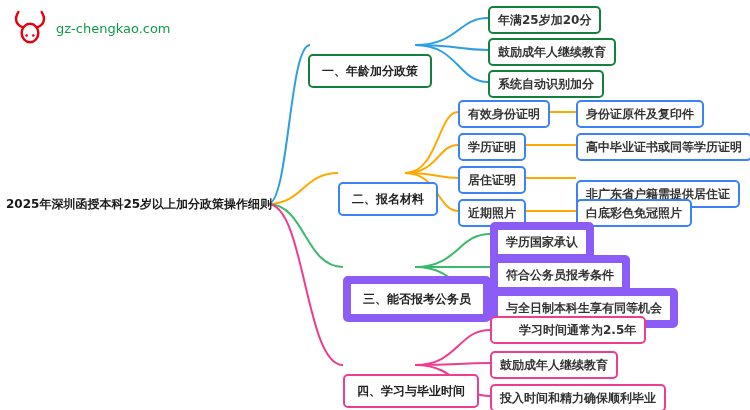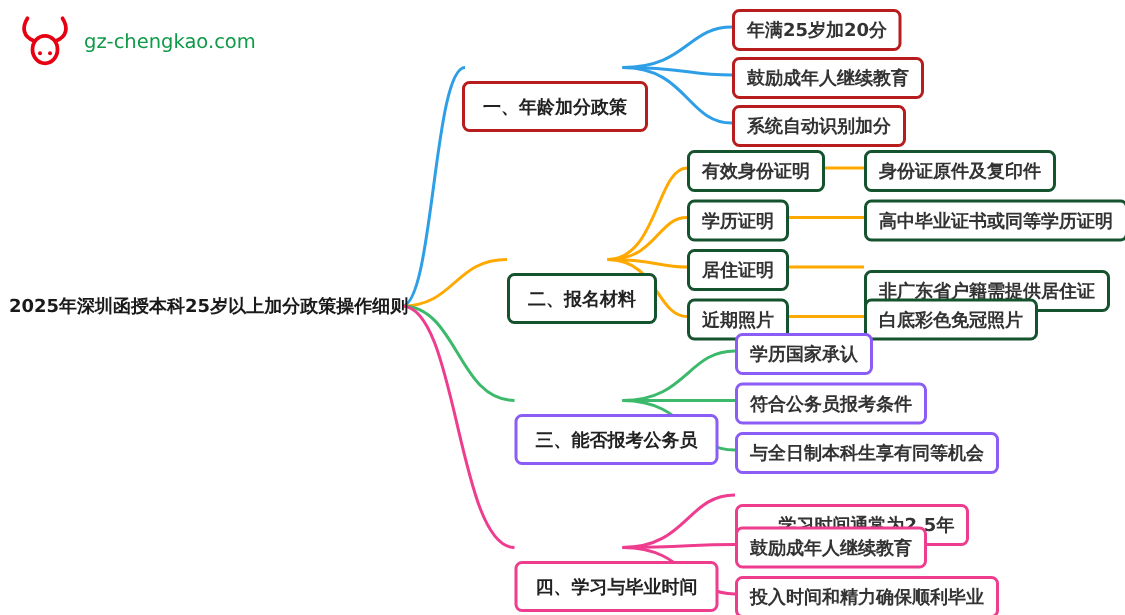--- a/index.html
+++ b/index.html
@@ -8,23 +8,23 @@
     font-family:"DejaVu Sans","Liberation Sans",sans-serif;
     overflow:hidden;
   }
   #lines{position:absolute;left:0;top:0;width:750px;height:410px;}
   .node{
     position:absolute;background:#ffffff;border-radius:5px;
     white-space:nowrap;box-sizing:border-box;color:#333;
     font-weight:600;line-height:14px;font-size:12px;padding:5px 8px;
   }
   .branch{font-size:12px;line-height:16px;padding:7px 12px;color:#222;margin-top:24px;}
-  .b1{border:2px solid #b91c1c;}
-  .b2{border:2px solid #14532d;}
-  .b3{border:2px solid #8b5cf6;}
+  .b1{border:2px solid #15803d;}
+  .b2{border:2px solid #3b82f6;}
+  .b3{border:8px solid #8b5cf6;}
   .b4{border:2px solid #EE3D8F;}
   .root{
     position:absolute;left:6px;top:196px;font-size:12px;font-weight:700;
     color:#1a1a1a;white-space:nowrap;line-height:16px;
   }
   .logo{position:absolute;left:10px;top:8px;display:flex;align-items:center;gap:6px;}
   .logo-text{display:flex;flex-direction:column;}
   .logo-title{color:#0E9A48;font-weight:700;font-size:14px;line-height:18px;}
   .logo-domain{color:#0E9A48;font-size:13px;line-height:13px;}
 </style>
@@ -90,15 +90,15 @@
 <div class="node b2" style="left:576px;top:133px;">高中毕业证书或同等学历证明</div>
 <div class="node b2" style="left:576px;top:180px;">非广东省户籍需提供居住证</div>
 <div class="node b2" style="left:576px;top:199px;">白底彩色免冠照片</div>
 
 <div class="node branch b3" style="left:343px;top:252px;">三、能否报考公务员</div>
 <div class="node b3" style="left:490px;top:222px;">学历国家承认</div>
 <div class="node b3" style="left:490px;top:255px;text-align:center;">符合公务员报考条件</div>
 <div class="node b3" style="left:490px;top:288px;">与全日制本科生享有同等机会</div>
 
 <div class="node branch b4" style="left:343px;top:350px;text-align:right;">四、学习与毕业时间</div>
-<div class="node b4" style="left:490px;top:336px;padding-left:27px;">学习时间通常为2.5年</div>
+<div class="node b4" style="left:490px;top:316px;padding-left:27px;">学习时间通常为2.5年</div>
 <div class="node b4" style="left:490px;top:351px;">鼓励成年人继续教育</div>
 <div class="node b4" style="left:490px;top:384px;">投入时间和精力确保顺利毕业</div>
 
 </body></html>

